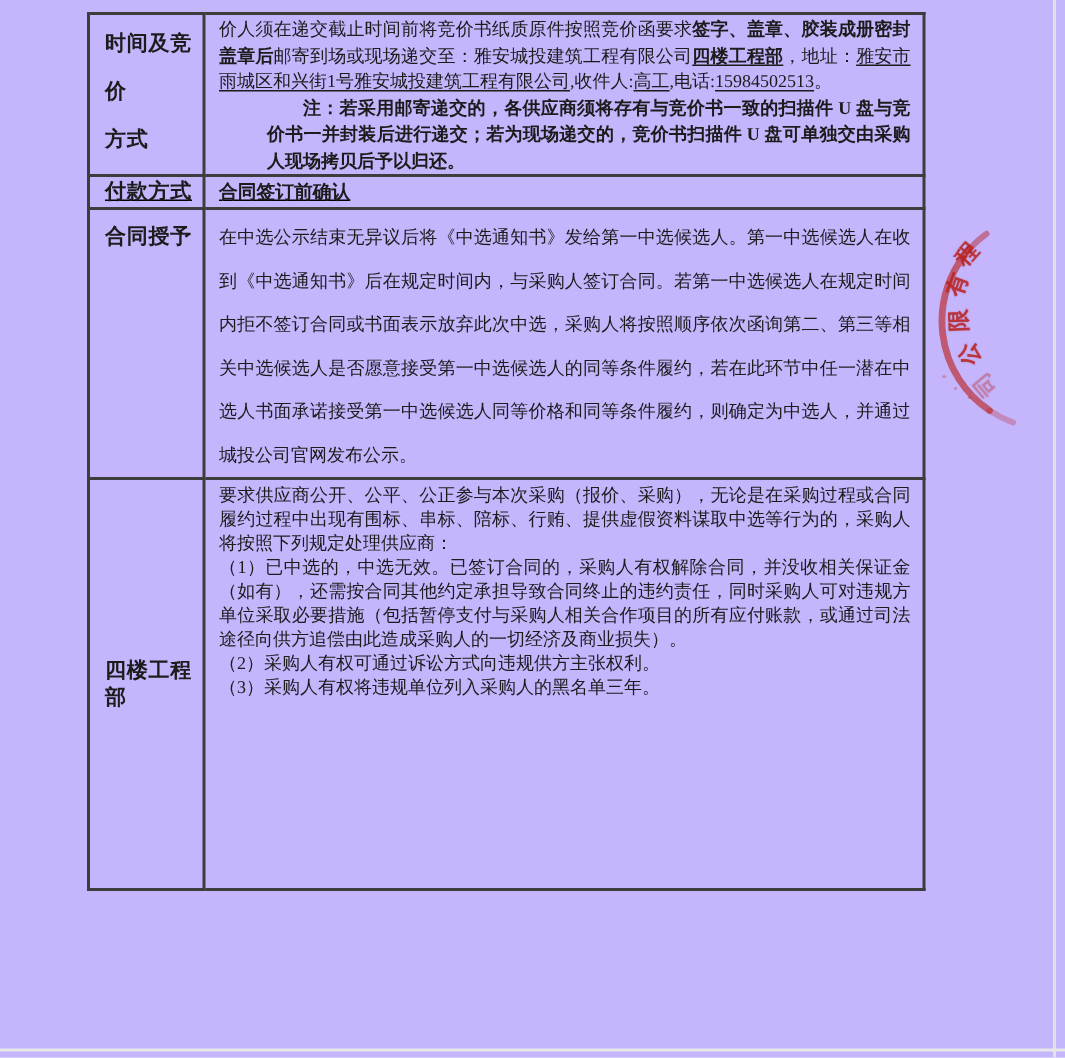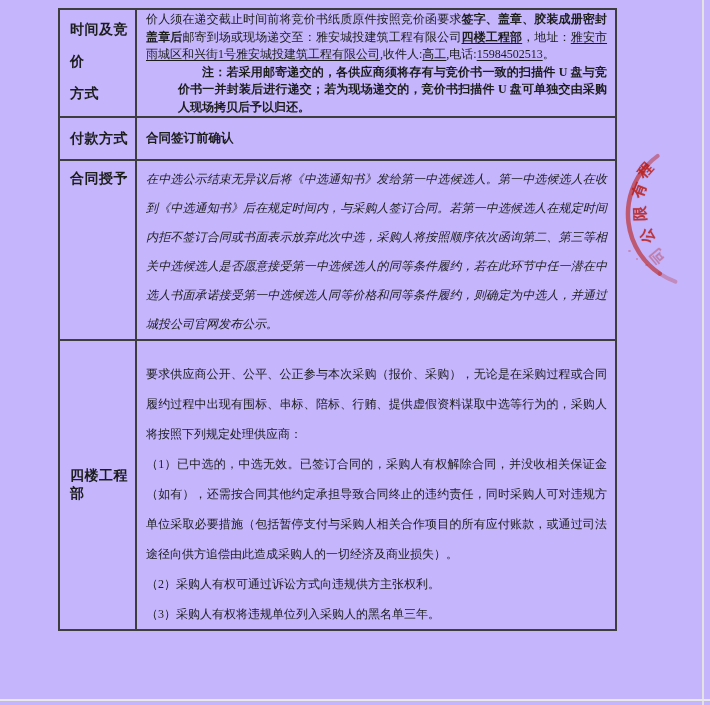--- a/index.html
+++ b/index.html
@@ -31,30 +31,30 @@
   td.content-cell{
     width:480px;font-size:12px;
     padding:0 8px 0 9px;text-align:justify;
   }
   .label-line{display:block;}
   
   tr.r1{height:104px;}
   tr.r1 td{vertical-align:top;}
   tr.r1 td.label-cell{line-height:32px;padding-top:4px;}
   tr.r1 td.content-cell{line-height:17.5px;padding-top:1px;}
-  tr.r2{height:43px;}
+  tr.r2{height:22px;text-decoration:underline;}
   tr.r2 td{vertical-align:middle;}
   tr.r2 td.content-cell{font-size:12.5px;}
   tr.r3{height:178px;}
   tr.r3 td{vertical-align:top;border-radius:11px;}
   tr.r3 td.label-cell{padding-top:9px;}
-  tr.r3 td.content-cell{line-height:29px;padding-top:4px;font-style:italic;}
+  tr.r3 td.content-cell{line-height:29px;padding-top:4px;}
   tr.r4{height:274px;}
   tr.r4 td.label-cell{vertical-align:middle;}
-  tr.r4 td.content-cell{vertical-align:top;line-height:30px;padding-top:18px;}
+  tr.r4 td.content-cell{vertical-align:top;line-height:16px;padding-top:2px;}
   .para{margin:0;}
   .para.indent{text-indent:2em;margin-left:32px;}
   .b{font-weight:bold;}
   .u{text-decoration:underline;text-underline-offset:2px;}
   
   .seal{position:absolute;left:596px;top:128px;width:114px;height:175px;pointer-events:none;}
   .seal svg{display:block;}
   .seal-char{
     position:absolute;width:17px;height:17px;
     font-size:15px;font-weight:bold;line-height:17px;text-align:center;

